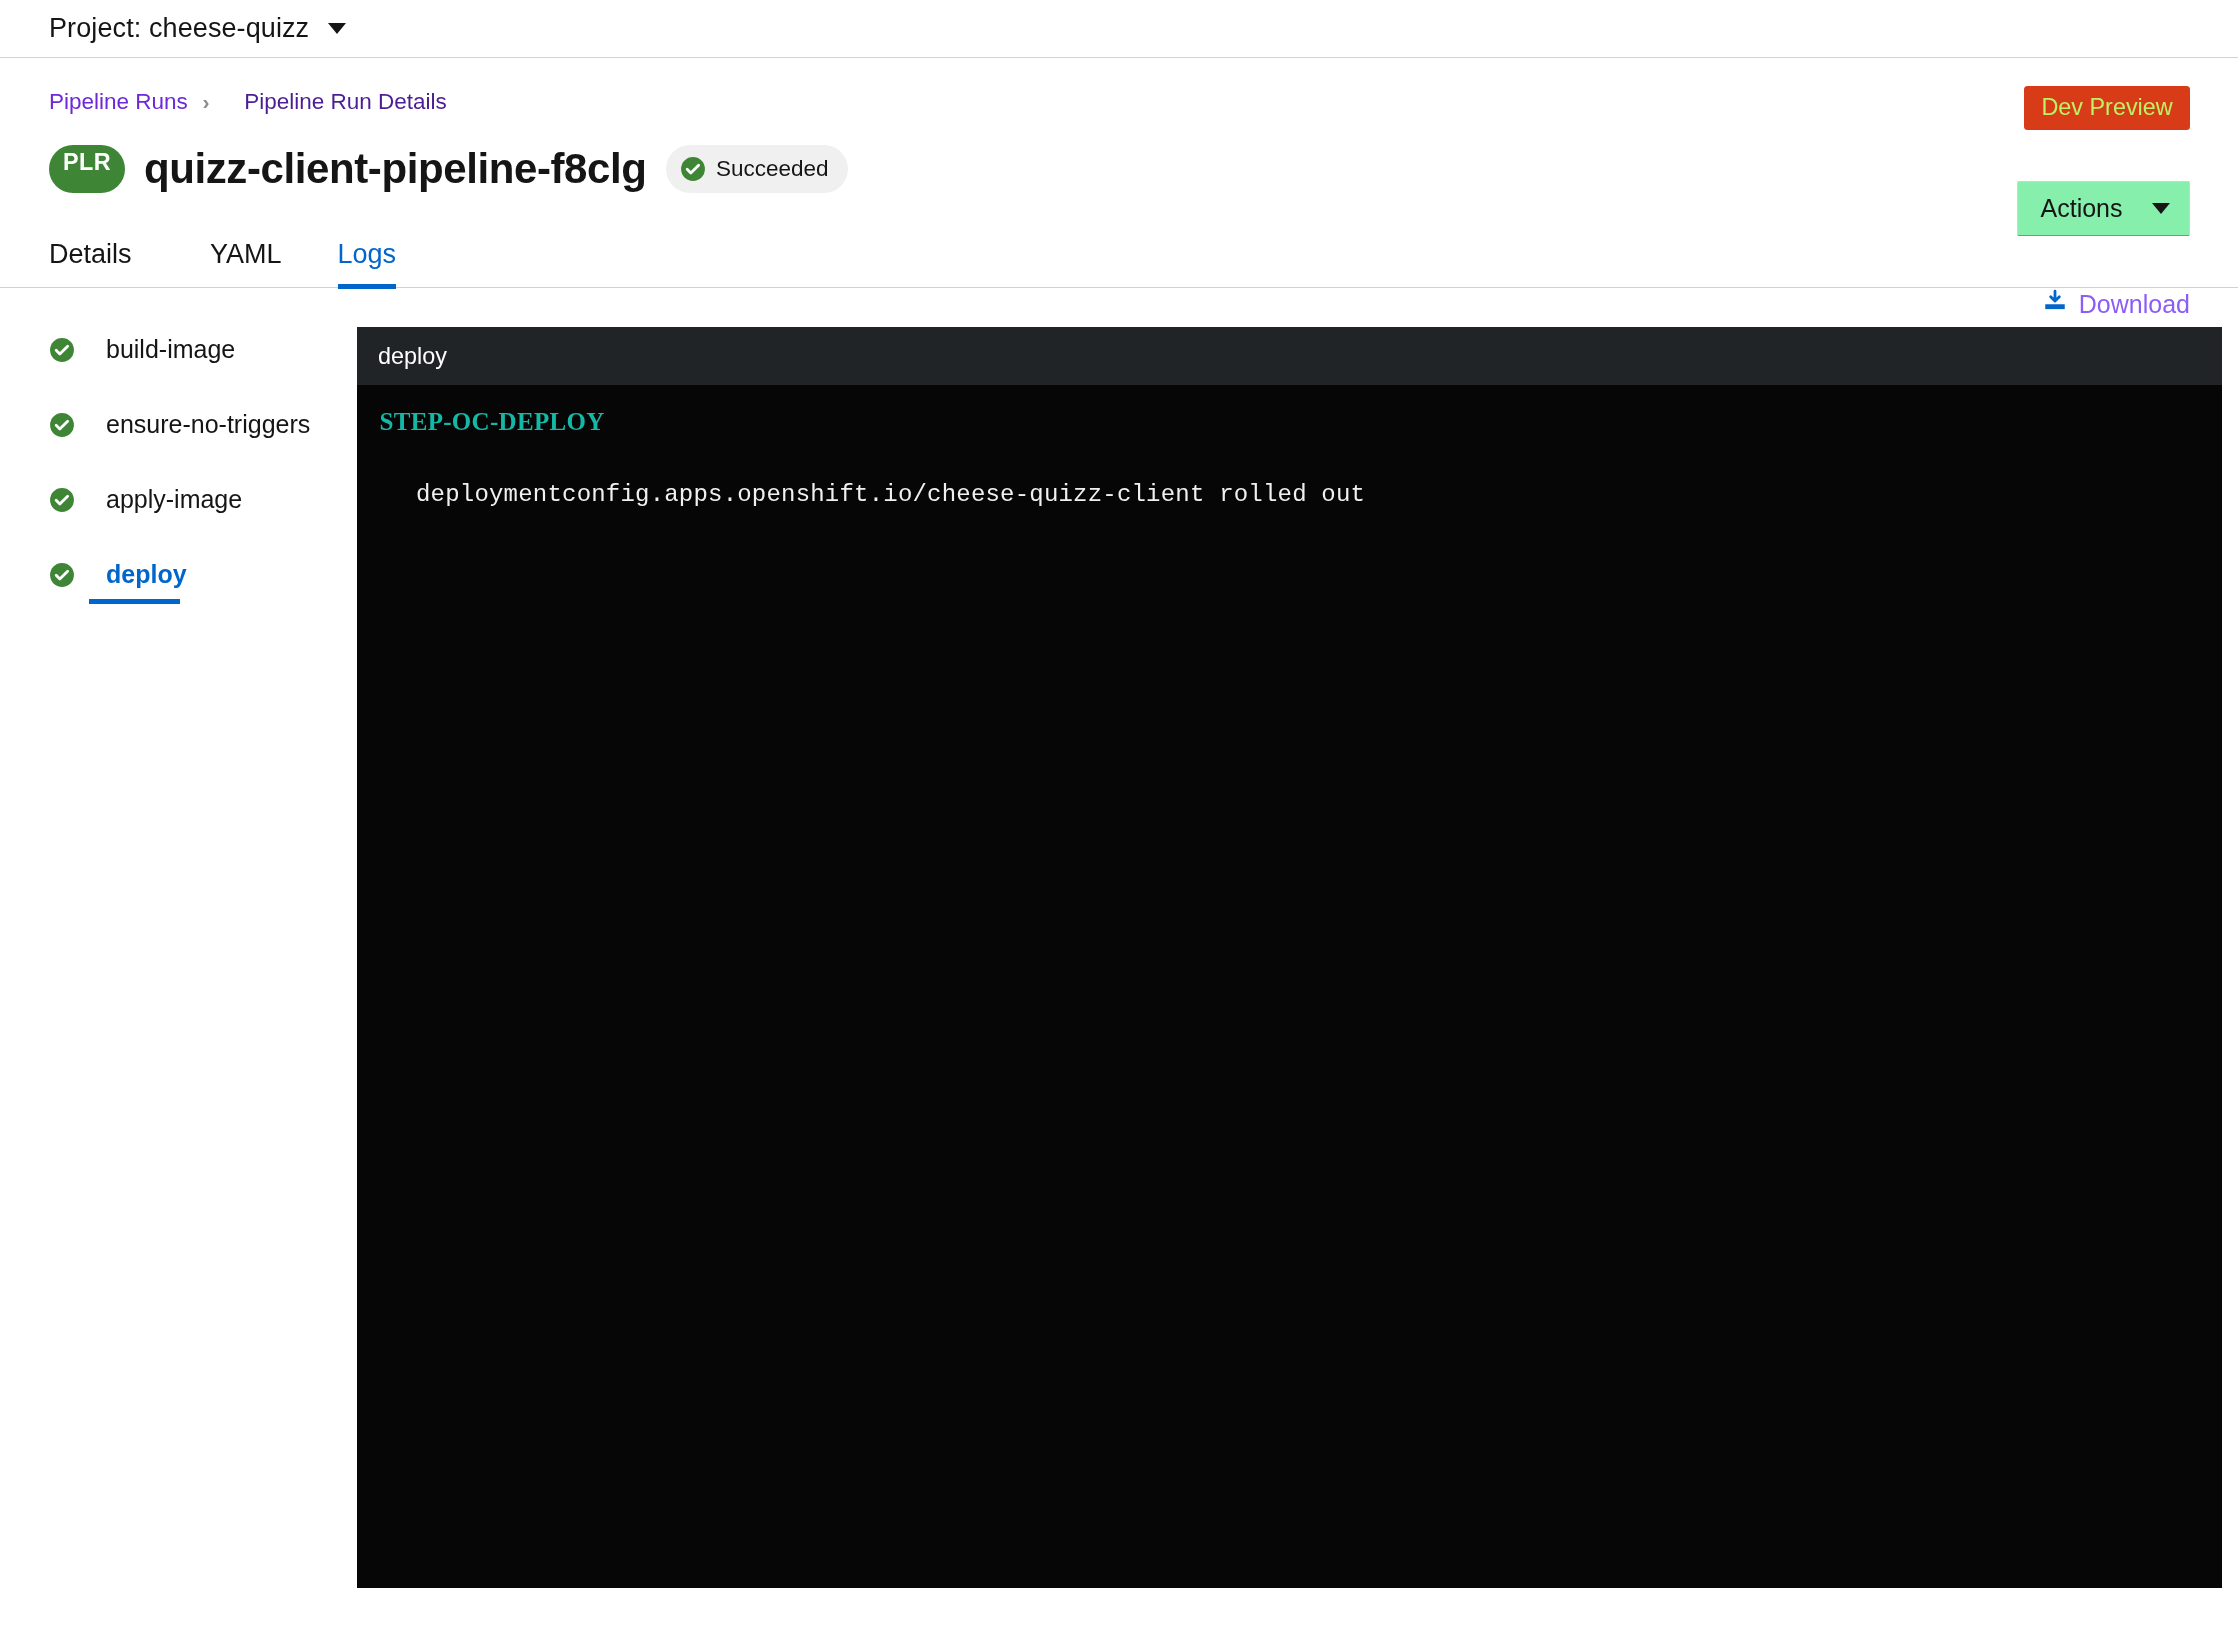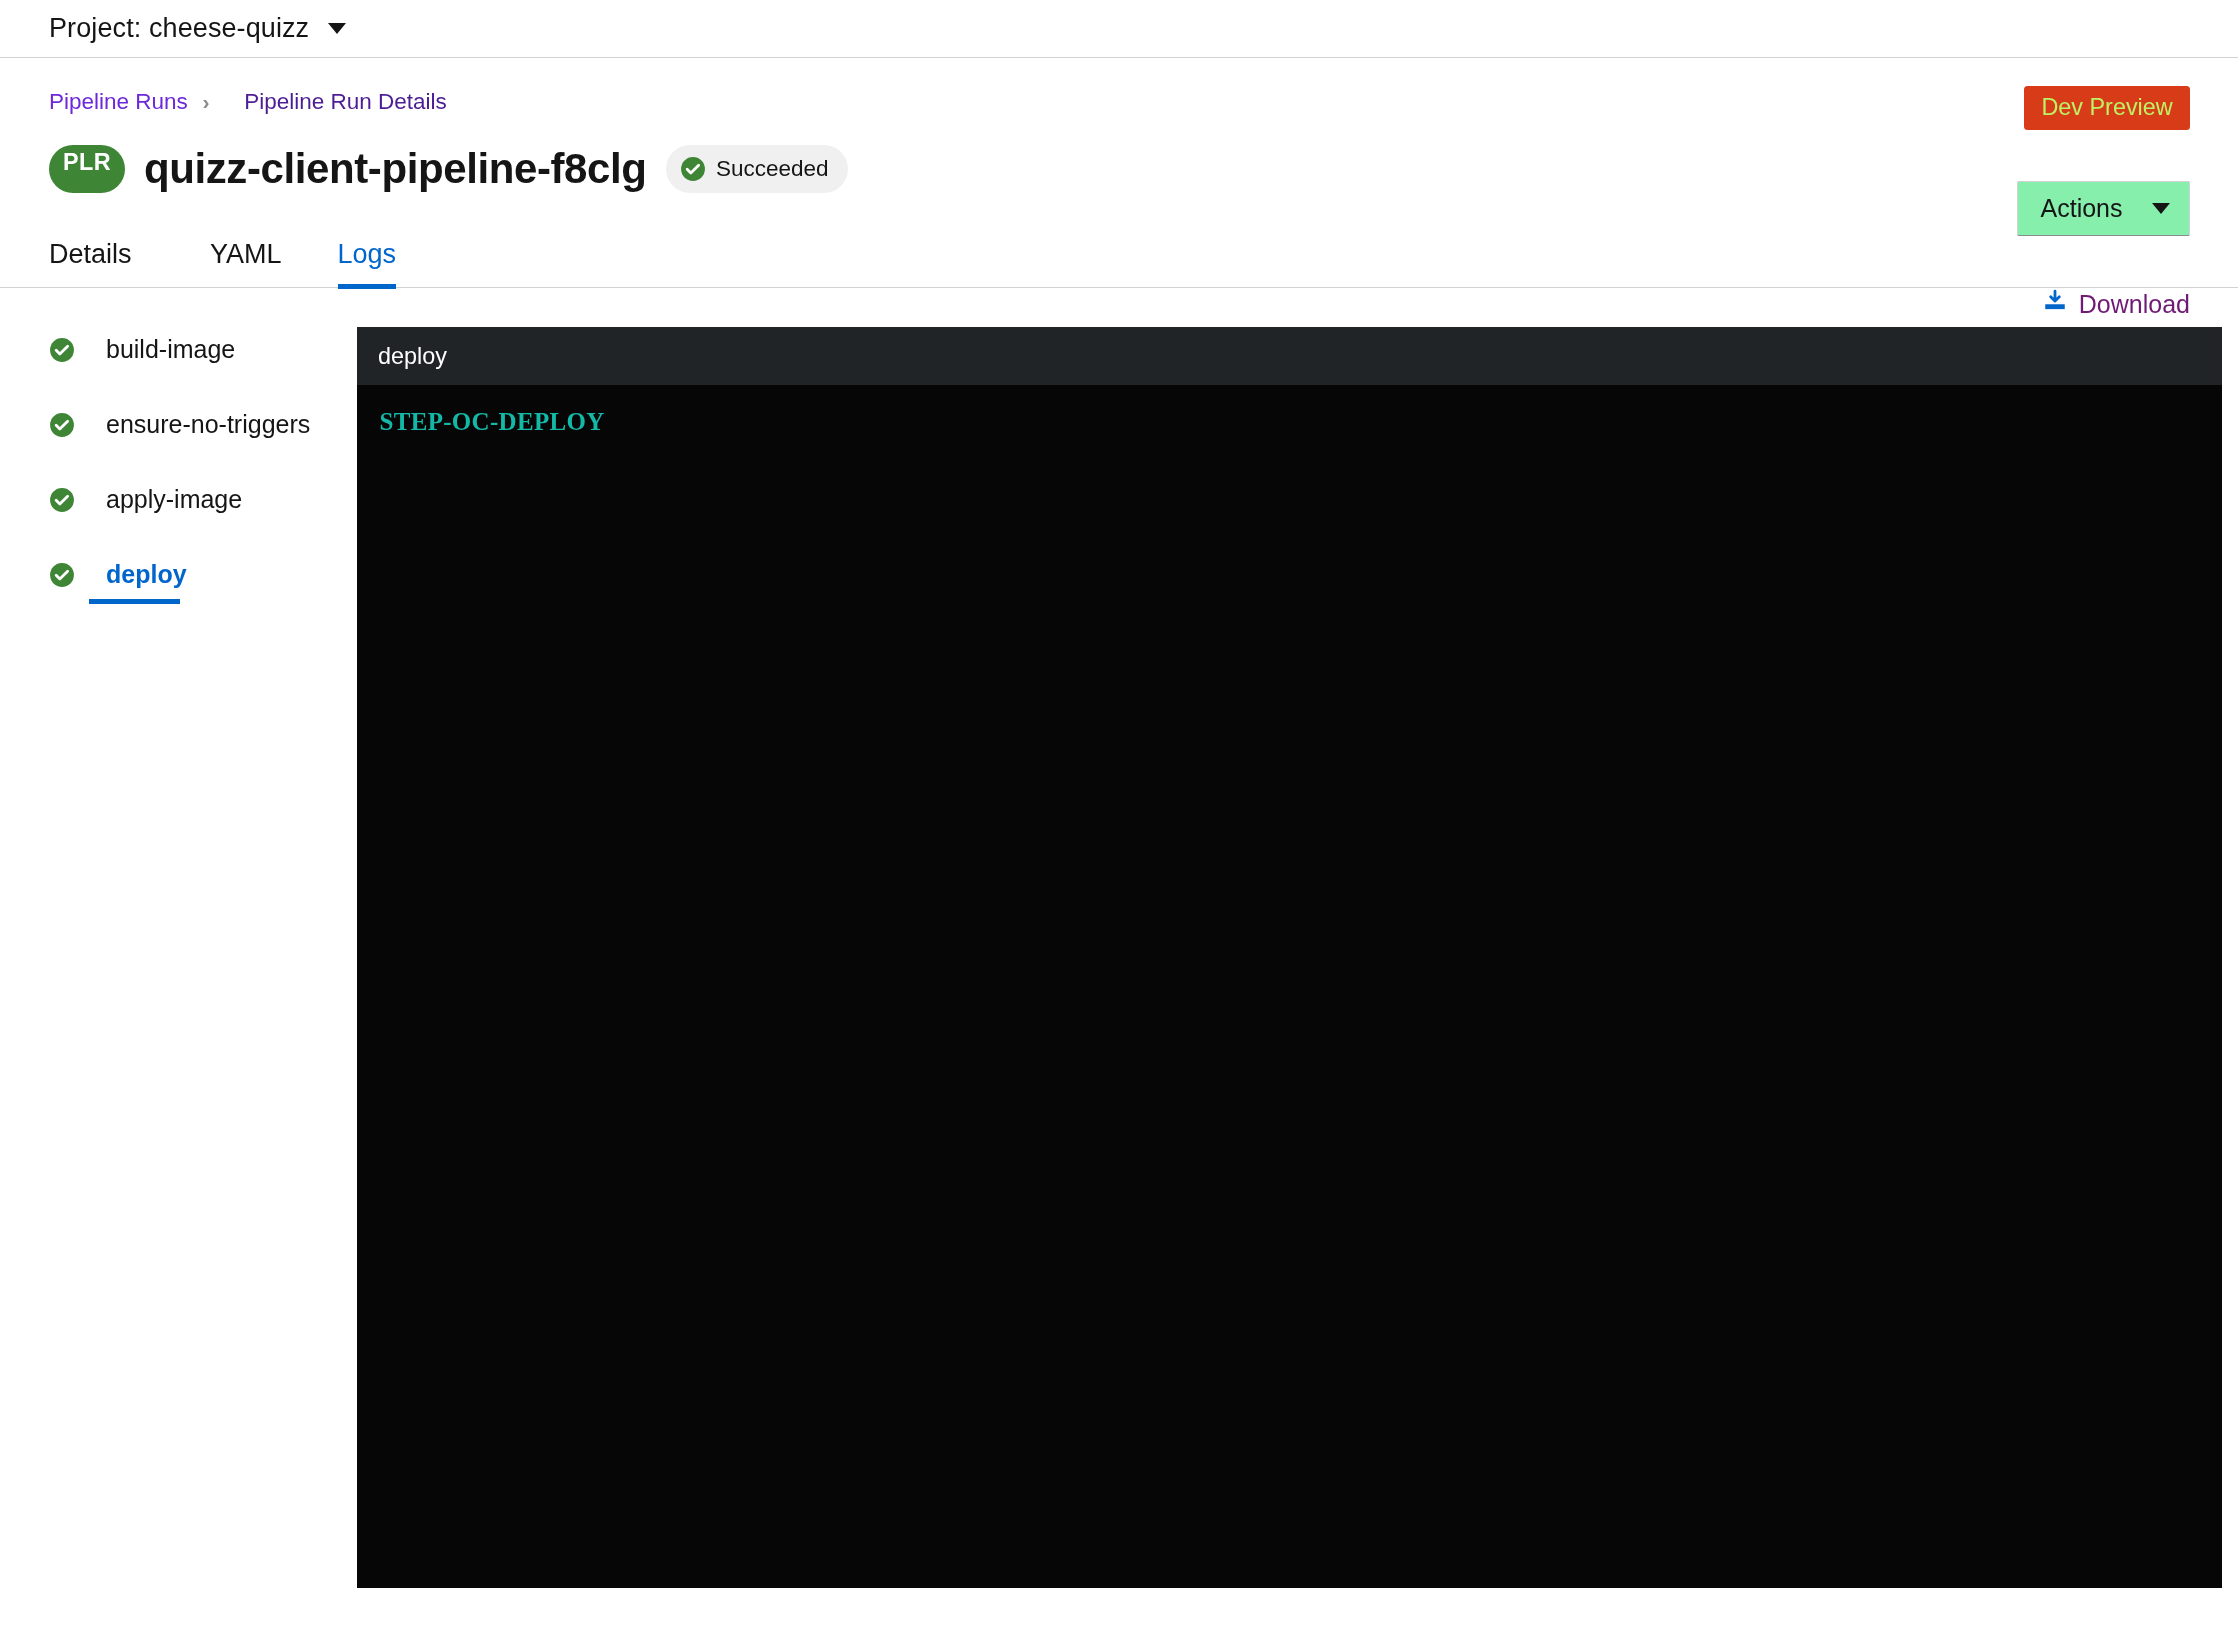--- a/index.html
+++ b/index.html
@@ -210,21 +210,21 @@
     background: #0066cc;
   }
 
   .download-link {
     position: absolute;
     right: 49px;
     top: 0;
     display: flex;
     align-items: center;
     gap: 11.3px;
-    color: #701a75;
+    color: #8b5cf6;
     font-size: 25px;
     text-decoration: none;
     cursor: pointer;
   }
 
   .log-panel {
     position: absolute;
     left: 357px;
     right: 17.3px;
     top: 39px;
@@ -364,17 +364,18 @@
     </span>
     <span>Download</span>
   </a>
 
   <div class="log-panel">
     <div class="log-header">
       <span>deploy</span>
     </div>
     <div class="log-body">
       <div class="log-step-title">STEP-OC-DEPLOY</div>
+      <div class="log-line">deploymentconfig.apps.openshift.io/cheese-quizz-client rolled out</div>
     </div>
   </div>
 
 </div>
 
 
 </body></html>

